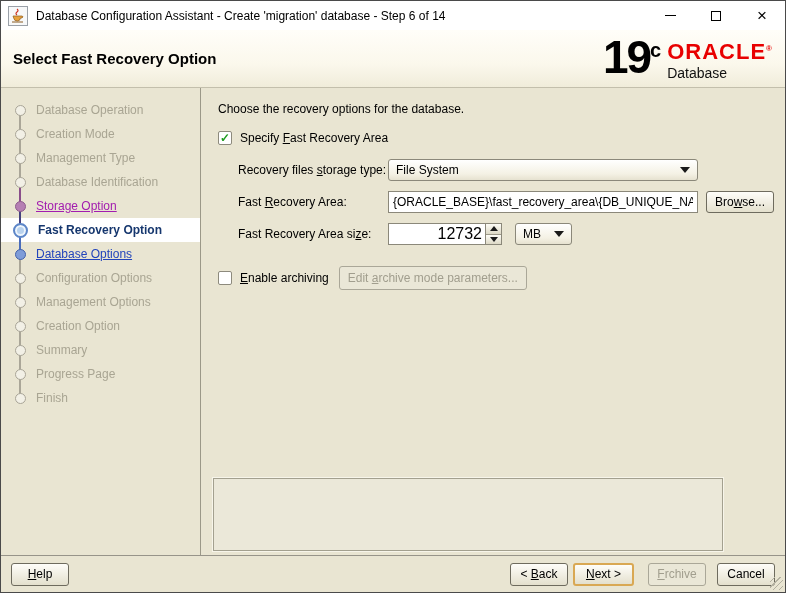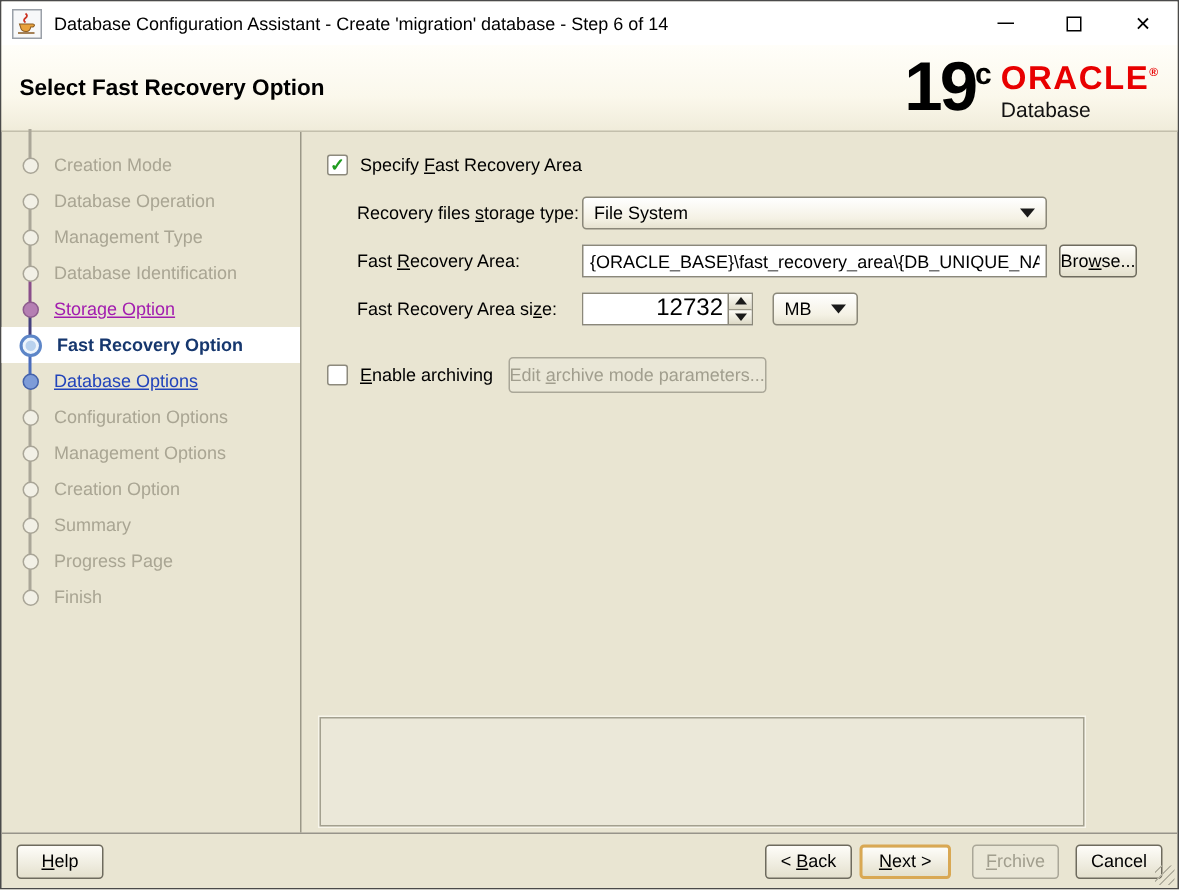--- a/index.html
+++ b/index.html
@@ -62,21 +62,21 @@
   .form-label { width:150px; flex:none; }
   .combo { width:310px; height:22px; border:1px solid #8b887a; border-radius:3px; padding:0 7px;
            background:linear-gradient(180deg,#ffffff 0%, #f4f1e4 70%, #e6e2d0 100%);
            display:flex; align-items:center; }
   .combo-arrow { margin-left:auto; width:0; height:0; border-left:5px solid transparent;
                  border-right:5px solid transparent; border-top:6px solid #1a1a1a; }
   .textfield { width:310px; height:22px; border:1px solid #8b887a; background:#fff; padding:0 4px;
                font-family:"Liberation Sans", sans-serif; font-size:12px; color:#000; }
   .btn { height:23px; background:linear-gradient(180deg,#fefdf9,#e4e0cd); border:1px solid #6e6b5e;
          border-radius:3px; font-family:"Liberation Sans", sans-serif; font-size:12px; color:#000;
-         padding:0 0; display:inline-flex; align-items:center; justify-content:center; }
+         padding:0 8px; display:inline-flex; align-items:center; justify-content:center; }
   .btn.disabled { color:#a19e8e; border-color:#aaa798; background:#eae7d7; }
   .btn.focused { border:2px solid #d9a853; padding:0 11px; }
   .browse-btn { margin-left:8px; height:22px; }
   .spin-wrap { display:flex; width:114px; height:22px; border:1px solid #8b887a; background:#fff; }
   .spin-input { flex:1; min-width:0; border:none; outline:none; text-align:right; font-size:16px;
                 font-family:"Liberation Sans", sans-serif; padding:0 3px; background:#fff; color:#000; }
   .spin-btns { width:16px; flex:none; border-left:1px solid #8b887a; display:flex; flex-direction:column; }
   .spin-half { flex:1; display:flex; align-items:center; justify-content:center;
                background:linear-gradient(180deg,#fdfcf6,#ddd9c6); }
   .spin-half.up { border-bottom:1px solid #9b9888; }
@@ -134,29 +134,29 @@
         <span class="logo-brand"><span>ORACLE</span><span class="logo-reg">®</span></span>
         <span class="logo-product">Database</span>
       </div>
     </div>
   </div>
 
   <div class="bodyarea">
 
     <div class="sidebar">
         <div class="step pending">
+          <span class="dot"></span>
+          <span class="step-label">Database Operation</span>
+        </div>
+        <div class="step pending">
           <span class="connector"></span>
           <span class="dot"></span>
           <span class="step-label">Creation Mode</span>
         </div>
         <div class="step pending">
-          <span class="dot"></span>
-          <span class="step-label">Database Operation</span>
-        </div>
-        <div class="step pending">
           <span class="connector"></span>
           <span class="dot"></span>
           <span class="step-label">Management Type</span>
         </div>
         <div class="step pending">
           <span class="connector"></span>
           <span class="dot"></span>
           <span class="step-label">Database Identification</span>
         </div>
         <div class="step visited">
@@ -200,20 +200,21 @@
           <span class="step-label">Progress Page</span>
         </div>
         <div class="step pending">
           <span class="connector"></span>
           <span class="dot"></span>
           <span class="step-label">Finish</span>
         </div>
       </div>
 
     <div class="content">
+      <p class="desc">Choose the recovery options for the database.</p>
 
       <div class="check-row">
         <span class="checkbox">
             <span class="checkmark">✓</span>
           </span>
         <span class="check-label"><span>Specify </span><span class="mn">F</span><span>ast Recovery Area</span></span>
       </div>
 
       <div class="form-row">
         <span class="form-label"><span>Recovery files </span><span class="mn">s</span><span>torage type:</span></span>

